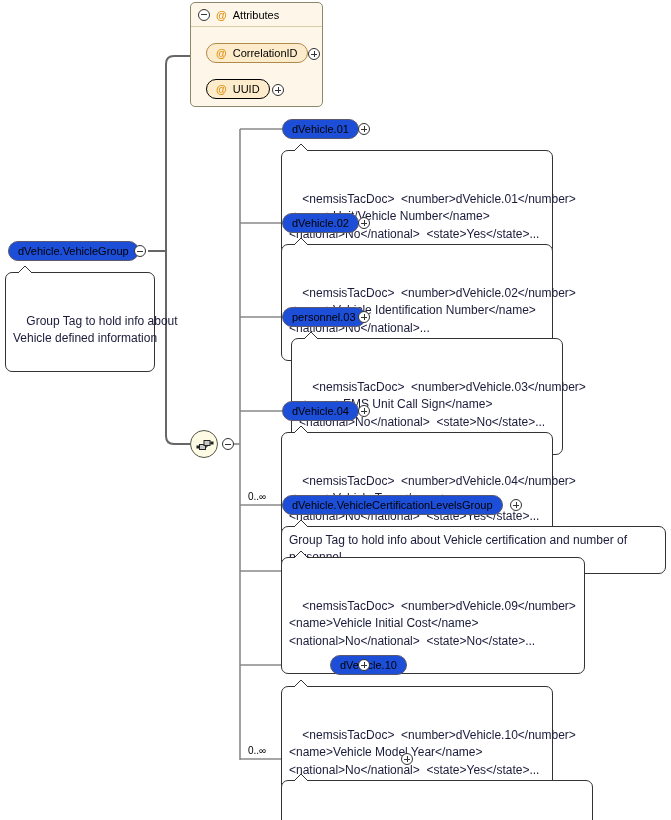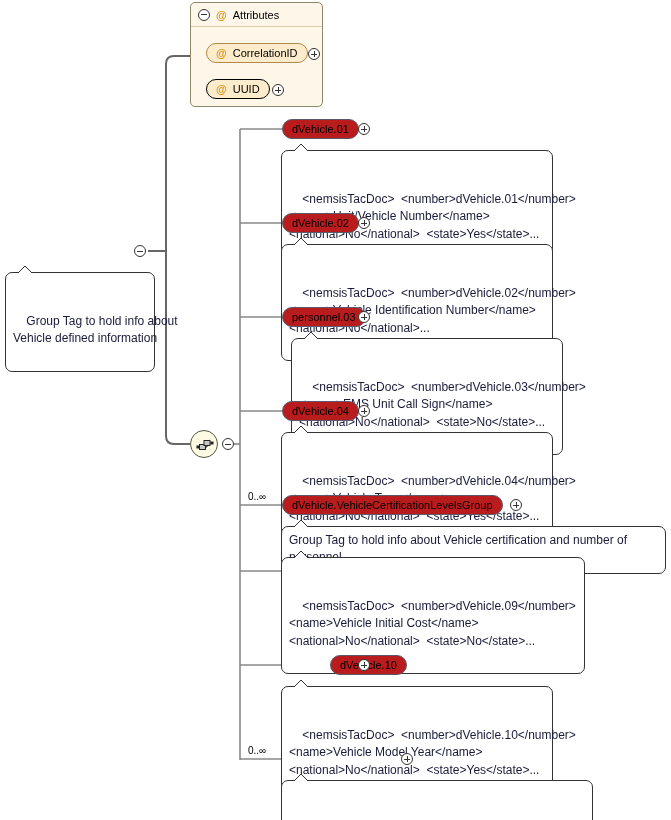--- a/index.html
+++ b/index.html
@@ -23,21 +23,21 @@
   }
 
   
   .node {
     position: absolute;
     display: flex;
     align-items: center;
     justify-content: center;
     height: 20px;
     padding: 0 9px;
-    background: #b91c1c;
+    background: #1d4ed8;
     border: 1px solid #5a5a6e;
     border-radius: 10px;
     font-size: 11px;
     color: #000000;
     white-space: nowrap;
     line-height: 1;
   }
 
   
   .pm {
@@ -164,20 +164,23 @@
       <path d="M240,411 H282"></path>
       <path d="M240,505 H282"></path>
       <path d="M240,571 H282"></path>
       <path d="M240,665 H282"></path>
       <path d="M240,759 H282"></path>
 
       <path d="M232,444 H240"></path>
     </g>
   </svg>
 
+  <div class="node" id="root-node" style="left:8px; top:241px;">
+    <span>dVehicle.VehicleGroup</span>
+  </div>
   <div class="pm minus" style="left:134px; top:245px;"></div>
 
   <div class="note" style="left:5px; top:272px; width:150px;">
     <svg class="tailsvg" viewBox="0 0 18 8">
       <path d="M1,8 L9,0 L17,8" fill="#ffffff" stroke="#333333" stroke-width="1"></path>
       <path d="M1,8 L17,8" stroke="#ffffff" stroke-width="2"></path>
     </svg>
     <span>Group Tag to hold info about
 Vehicle defined information</span>
   </div>

